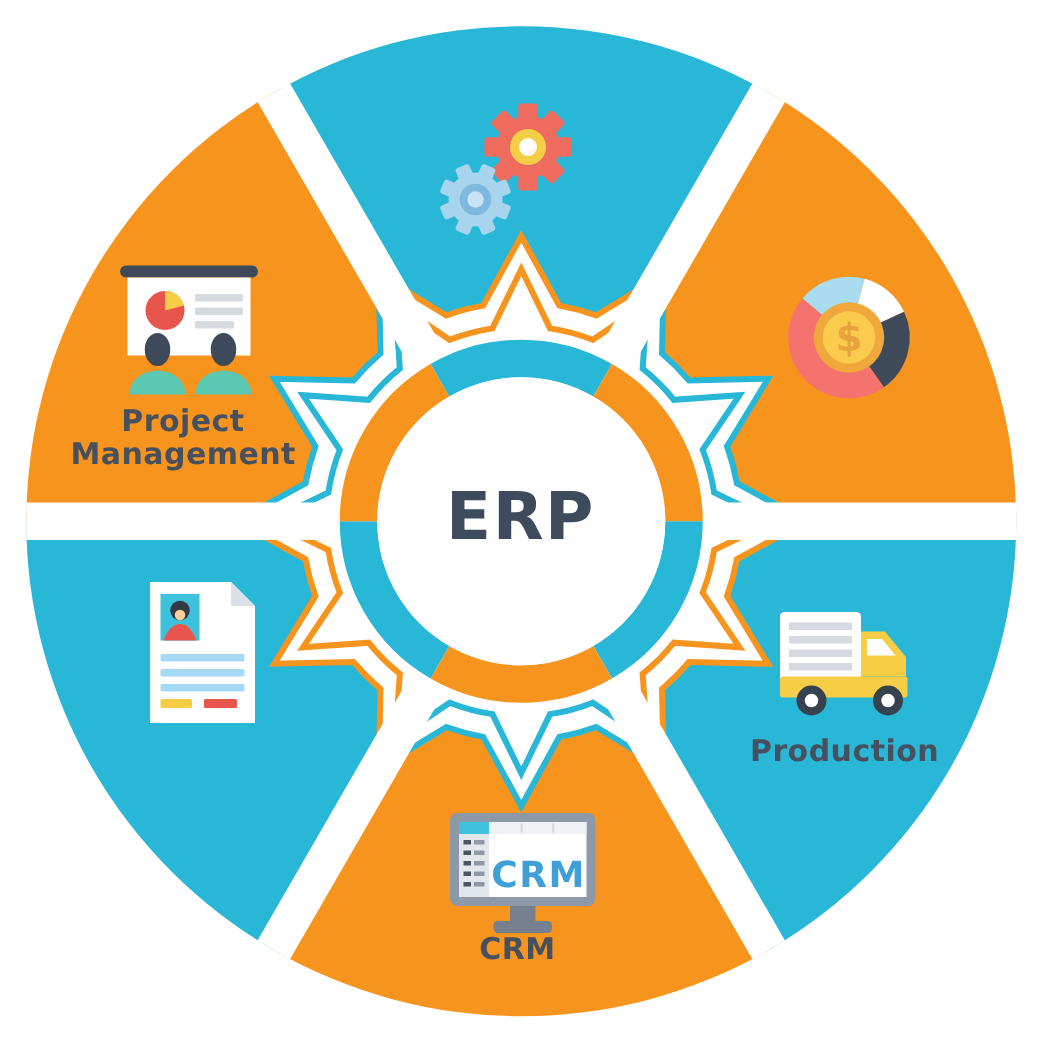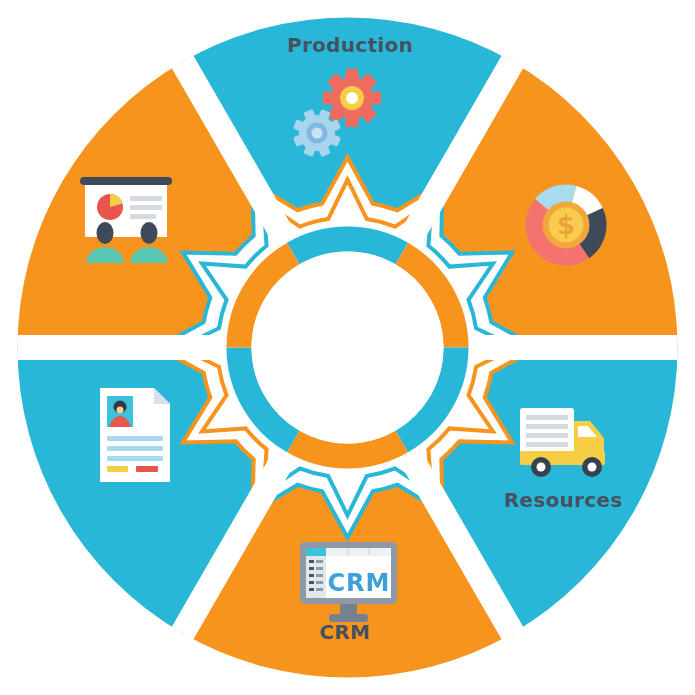--- a/index.html
+++ b/index.html
@@ -222,17 +222,18 @@
           <path class="f-mint" d="M86,263 Q88,248 105,247 Q122,248 124,263 Z"></path>
         </g>
         <g>
           <ellipse class="f-slate" cx="149" cy="233" rx="8.5" ry="11"></ellipse>
           <path class="f-mint" d="M130,263 Q132,248 149,247 Q166,248 168,263 Z"></path>
         </g>
       </g>
     </g>
   </svg>
 
-  <div class="seg-label" style="left:350px;top:46px;">Production</div>
-  <div class="seg-label" style="left:563px;top:501px;">Resources</div>
+  <div class="seg-label" style="left:563px;top:501px;">Production</div>
   <div class="seg-label" style="left:345px;top:633px;">CRM</div>
-
+  <div class="seg-label two-line" style="left:122px;top:292px;">Project Management</div>
+
+  <div class="center-title">ERP</div>
 </div>
 
 </body></html>

